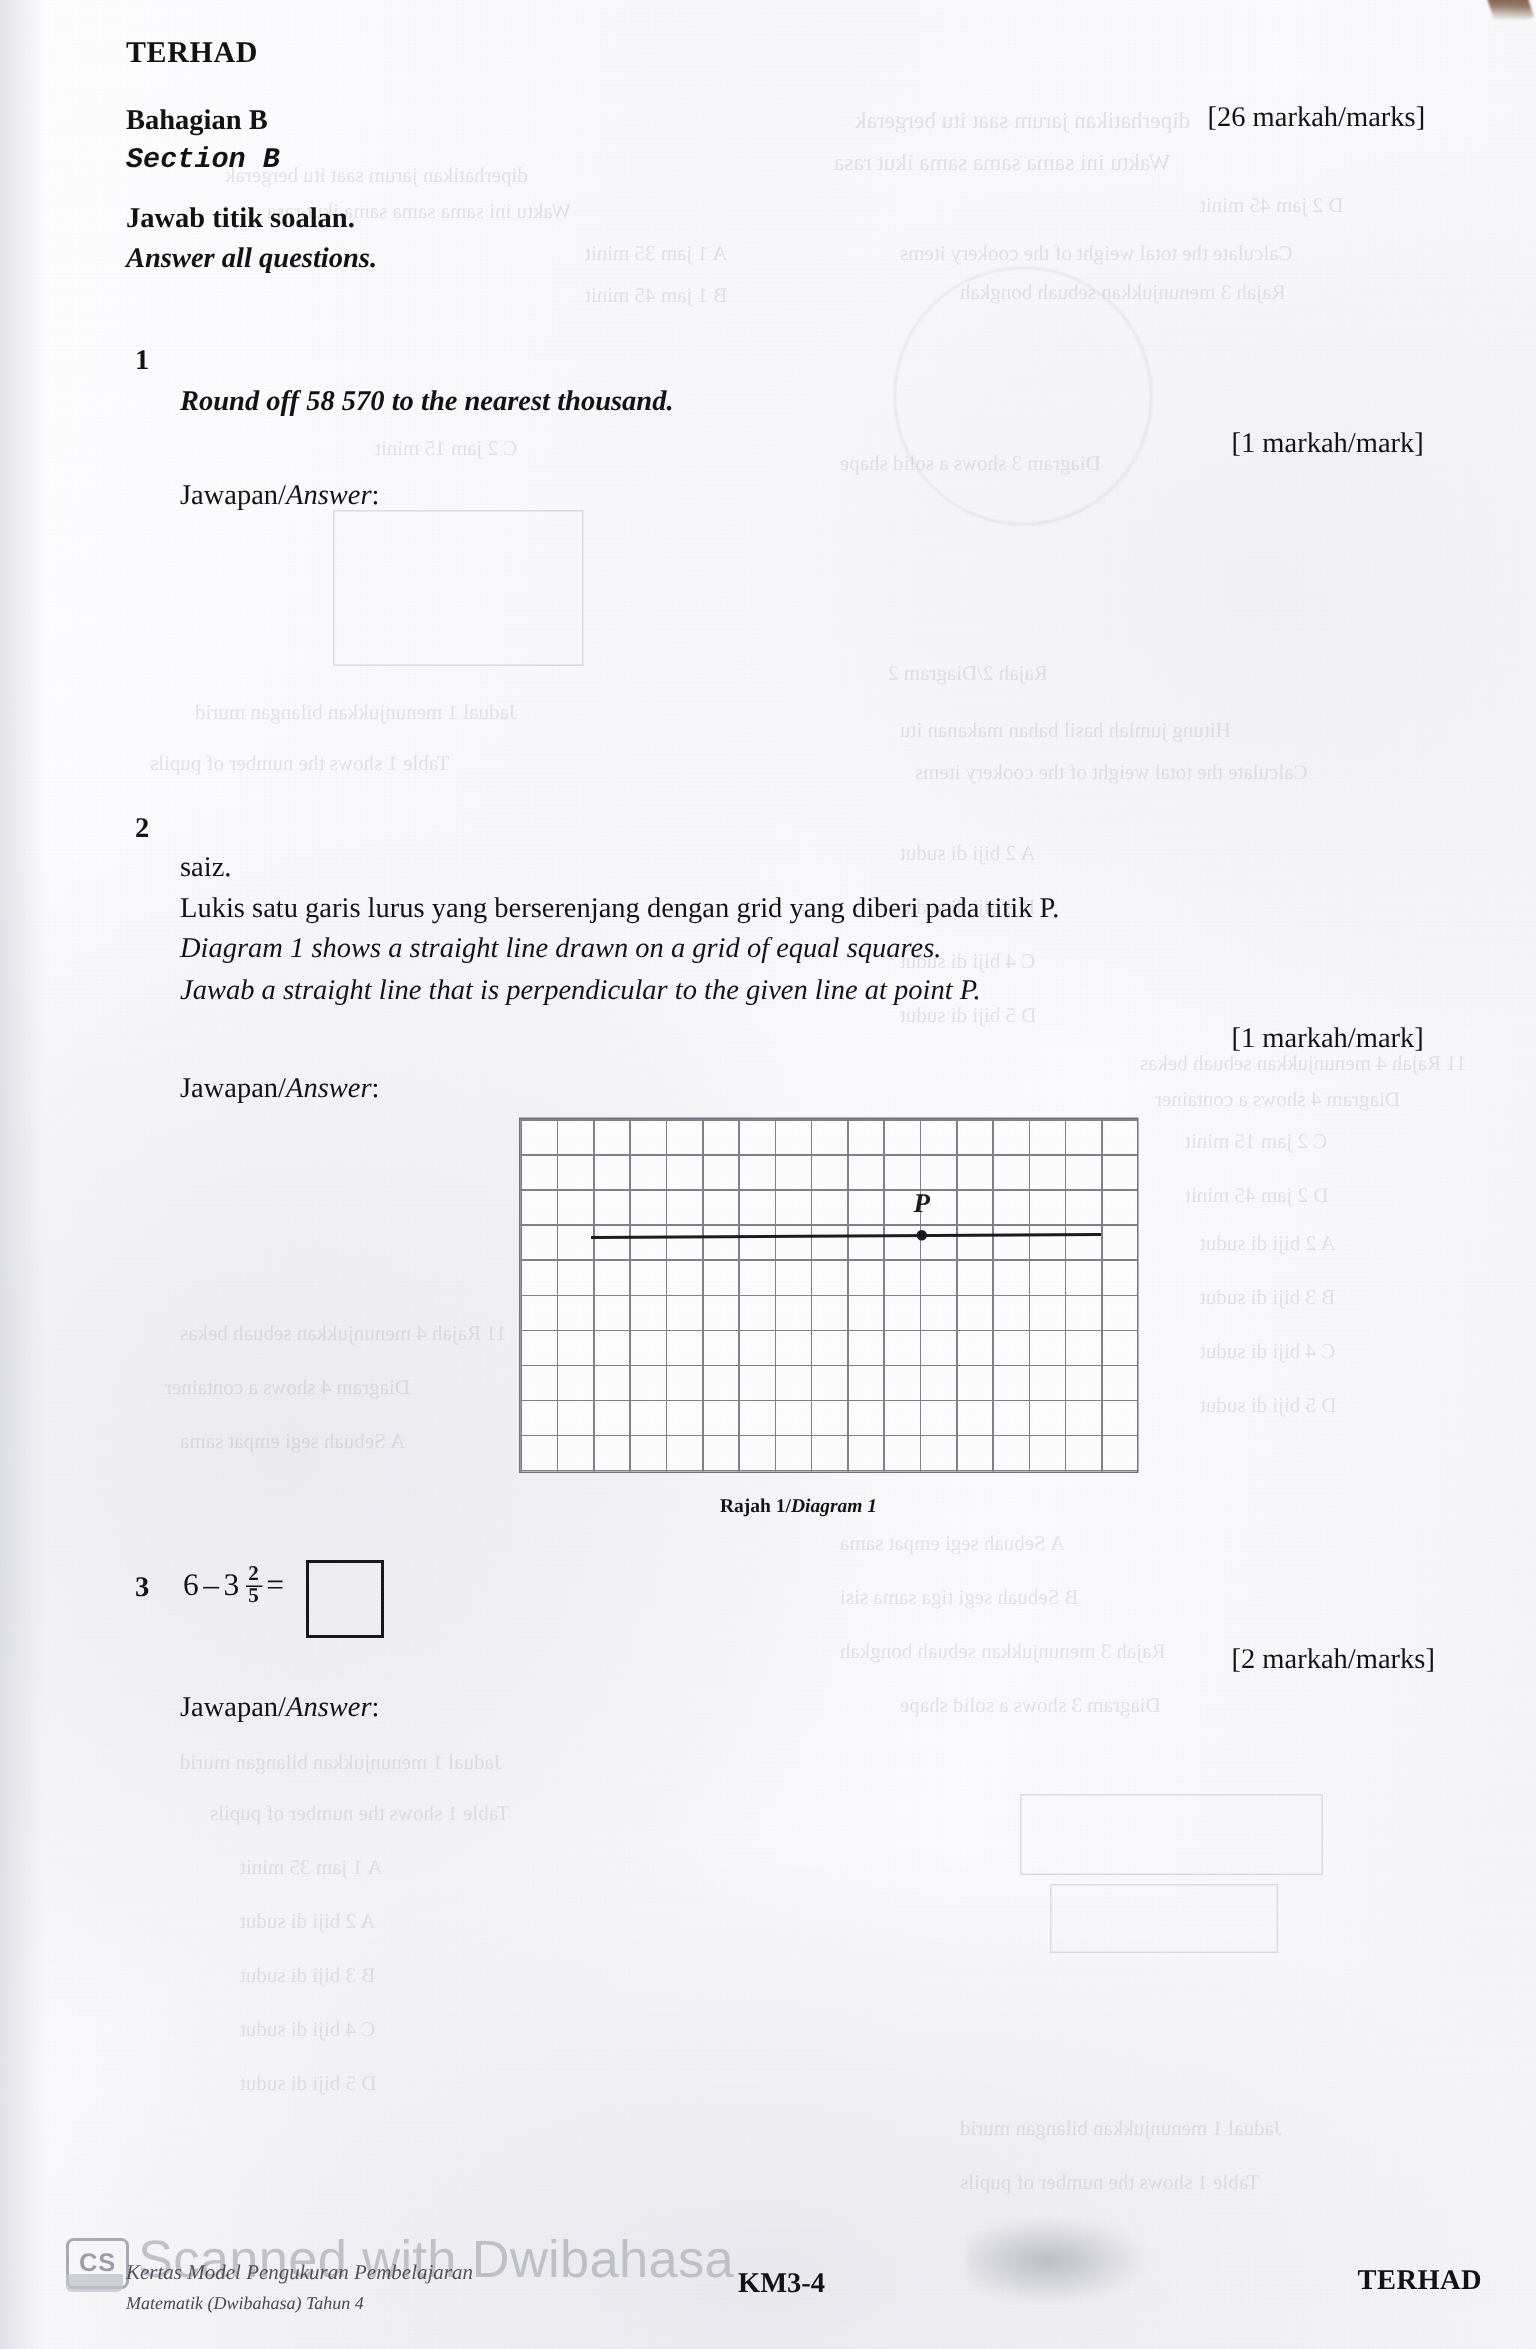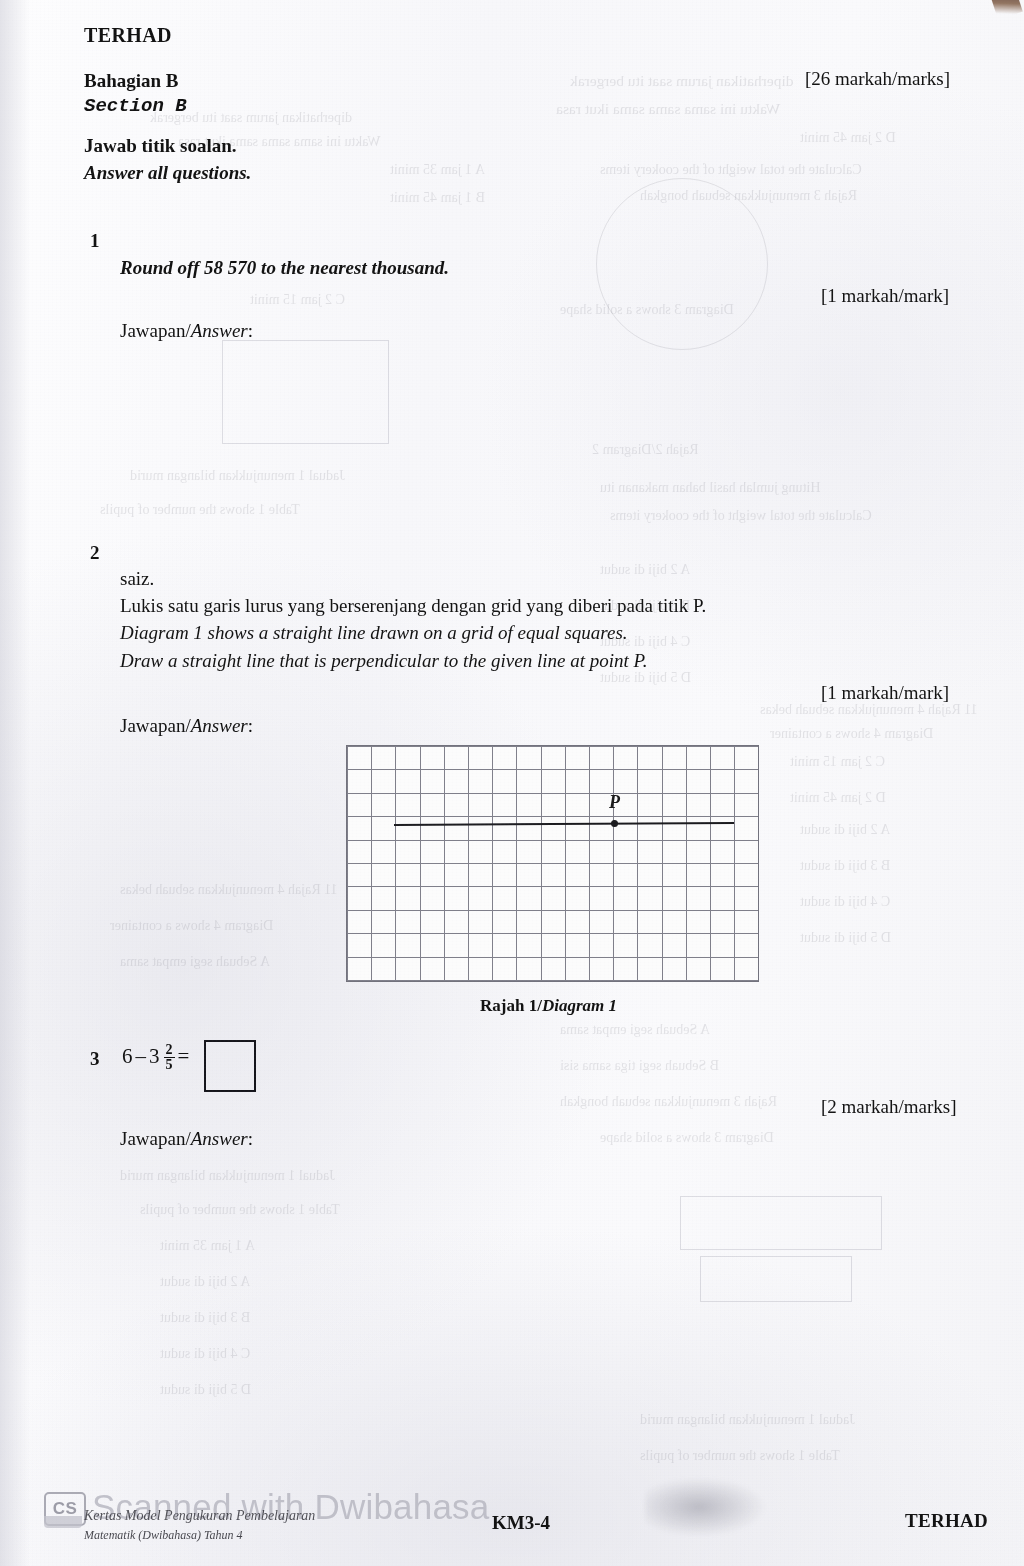--- a/index.html
+++ b/index.html
@@ -103,21 +103,21 @@
     transform:rotate(-0.35deg);transform-origin:left center;
   }
   #point-p-dot{
     position:absolute;left:264px;top:74px;width:7px;height:7px;
     background:#101014;border-radius:50%;
   }
   #point-p-label{
     position:absolute;left:262px;top:46px;font-size:18px;
     font-style:italic;font-weight:bold;
   }
-  #diagram-caption{left:480px;top:996px;font-size:17px;font-weight:bold;text-align:right;}
+  #diagram-caption{left:480px;top:996px;font-size:13px;font-weight:bold;text-align:right;}
   #diagram-caption .i{font-style:italic;}
 
   
   #q3-num{left:90px;top:1048px;}
   #q3-expr{
     position:absolute;left:122px;top:1042px;
     font-size:21px;display:flex;align-items:center;gap:3px;
   }
   .frac{
     display:inline-flex;flex-direction:column;align-items:center;
@@ -241,21 +241,21 @@
   <div class="txt" id="q1-marks">[1 markah/mark]</div>
   <div class="txt" id="q1-ans">
     <span>Jawapan/</span><span class="i">Answer</span><span>:</span>
   </div>
   <div style="position:absolute;left:120px;top:350px;width:700px;height:150px;"></div>
 
   <div class="qnum" id="q2-num">2</div>
   <div class="qtext" id="q2-ms2">saiz.</div>
   <div class="qtext" id="q2-ms3">Lukis satu garis lurus yang berserenjang dengan grid yang diberi pada titik P.</div>
   <div class="qtext" id="q2-en1">Diagram 1 shows a straight line drawn on a grid of equal squares.</div>
-  <div class="qtext" id="q2-en2">Draw a straight line that is perpendicular to the given line at point P.</div>
+  <div class="qtext" id="q2-en2">Jawab a straight line that is perpendicular to the given line at point P.</div>
   <div class="txt" id="q2-marks">[1 markah/mark]</div>
   <div class="txt" id="q2-ans">
     <span>Jawapan/</span><span class="i">Answer</span><span>:</span>
   </div>
 
   <div id="diagram-wrap">
     <div id="grid">
       <div id="grid-line"></div>
       <div id="point-p-dot"></div>
       <div id="point-p-label">P</div>

